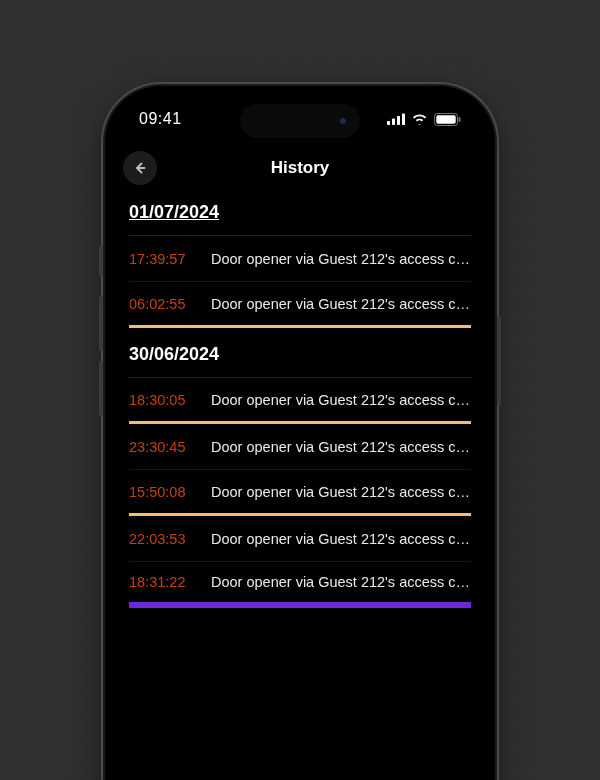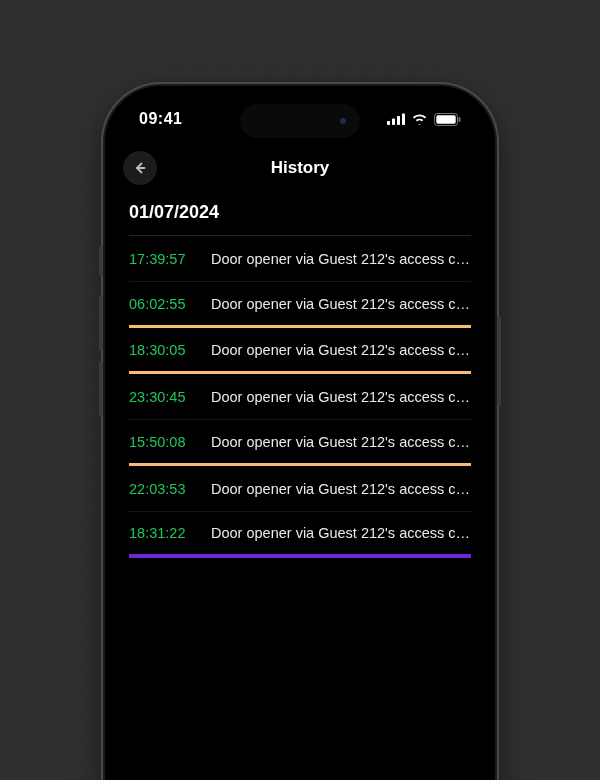--- a/index.html
+++ b/index.html
@@ -52,21 +52,21 @@
   .status-bar {
     height: 54px;
     display: flex;
     align-items: center;
     justify-content: space-between;
     padding: 0 28px 0 28px;
     position: relative;
   }
   .status-time {
     font-size: 16px;
-    font-weight: 700;
+    font-weight: 400;
     letter-spacing: 0.5px;
   }
   .dynamic-island {
     position: absolute;
     left: 50%;
     top: 12px;
     transform: translateX(-50%);
     width: 120px;
     height: 34px;
     background: #0a0a0a;
@@ -118,33 +118,33 @@
   .history {
     padding: 8px 18px 0 18px;
   }
   .date-header {
     font-size: 18px;
     font-weight: 700;
     color: #fff;
     padding: 16px 0 12px 0;
     border-bottom: 1px solid #222;
   }
-  .date-header.first { padding-top: 4px; }
+  .date-header.first { padding-top: 4px; text-decoration: underline; }
   .entry {
     display: flex;
     align-items: center;
     gap: 18px;
     height: 46px;
     border-bottom: 1px solid #161616;
   }
-  .entry:last-child { border-bottom: 4px solid #6d28d9; }
+  .entry:last-child { border-bottom: 6px solid #6d28d9; }
   .entry-time {
     width: 64px;
     flex: 0 0 64px;
-    color: #22c55e;
+    color: #c2410c;
     font-size: 14.5px;
     font-weight: 500;
     font-variant-numeric: tabular-nums;
   }
   .entry-text {
     flex: 1 1 auto;
     color: #eaeaea;
     font-size: 14.5px;
     overflow: hidden;
     white-space: nowrap;
@@ -213,20 +213,21 @@
       <div class="date-header first">01/07/2024</div>
       <div class="entry">
         <div class="entry-time">17:39:57</div>
         <div class="entry-text">Door opener via Guest 212's access code</div>
       </div>
       <div class="entry group-sep">
         <div class="entry-time">06:02:55</div>
         <div class="entry-text">Door opener via Guest 212's access code</div>
       </div>
 
+      <div class="date-header">30/06/2024</div>
       <div class="entry group-sep">
         <div class="entry-time">18:30:05</div>
         <div class="entry-text">Door opener via Guest 212's access code</div>
       </div>
 
       <div class="entry">
         <div class="entry-time">23:30:45</div>
         <div class="entry-text">Door opener via Guest 212's access code</div>
       </div>
       <div class="entry group-sep">

